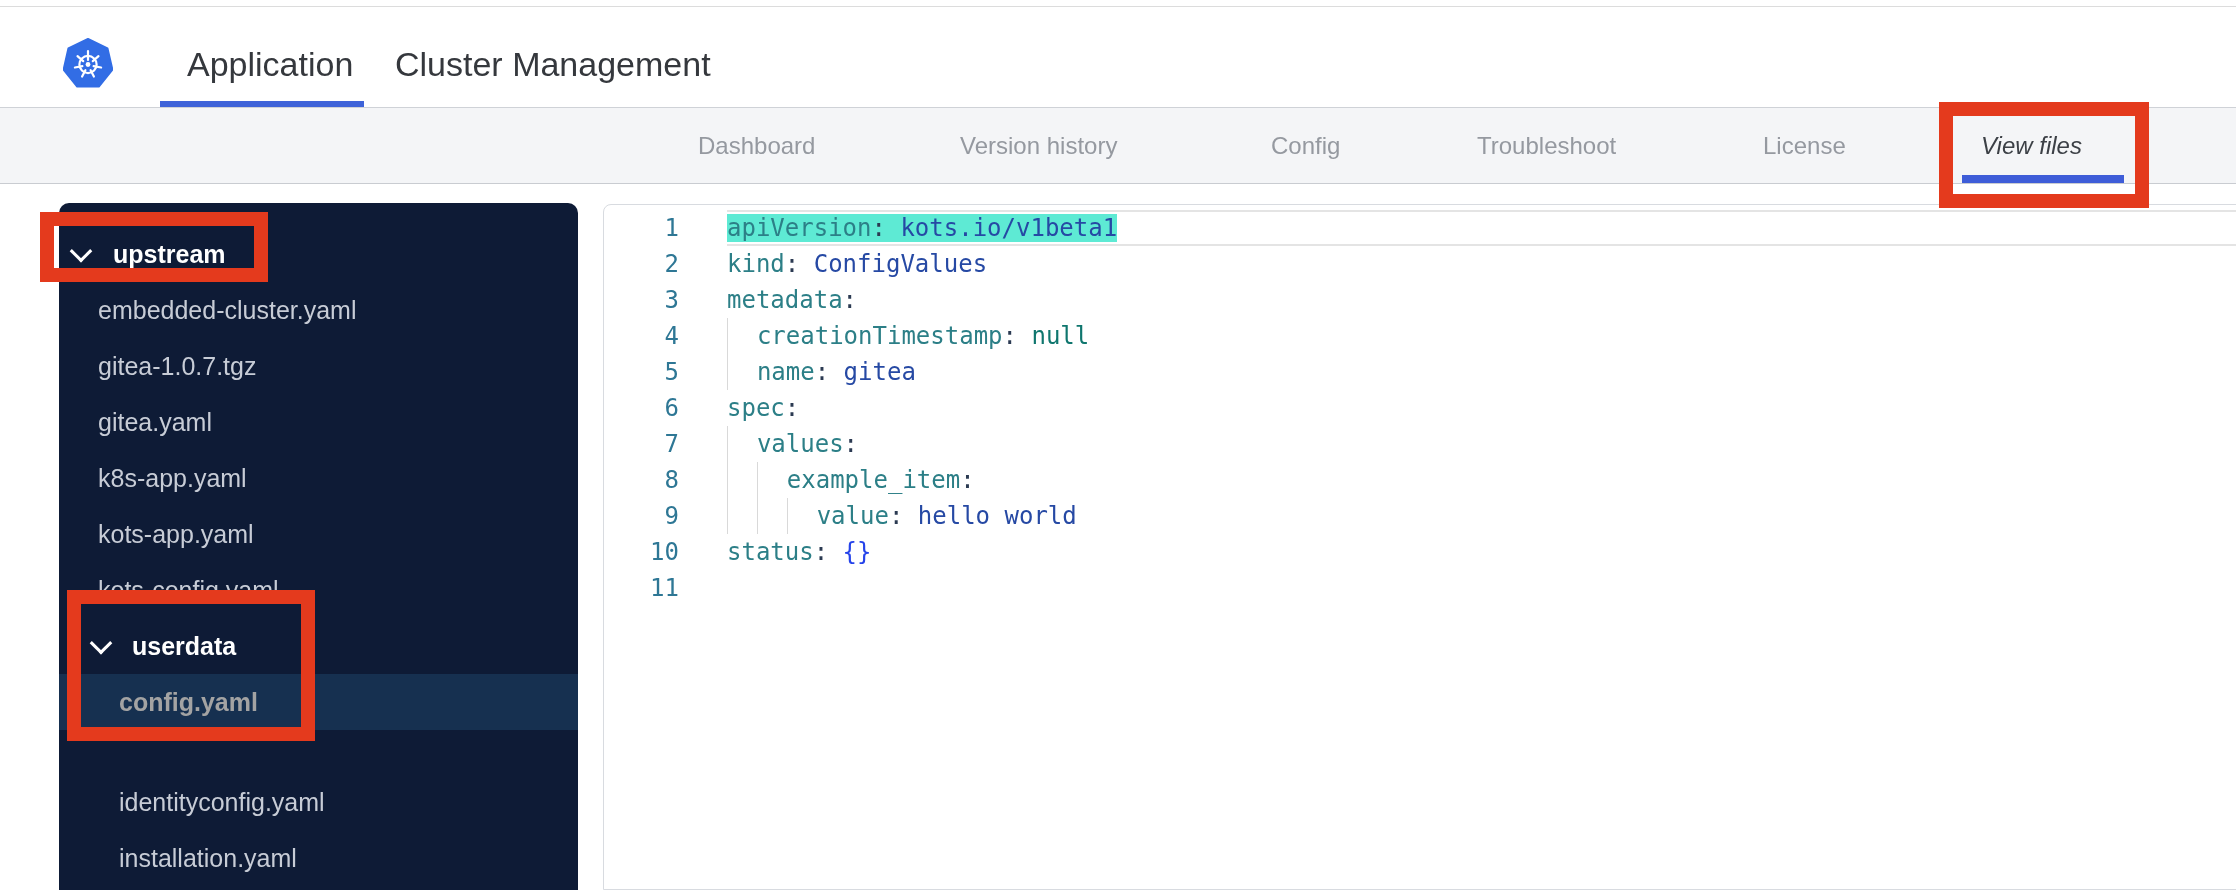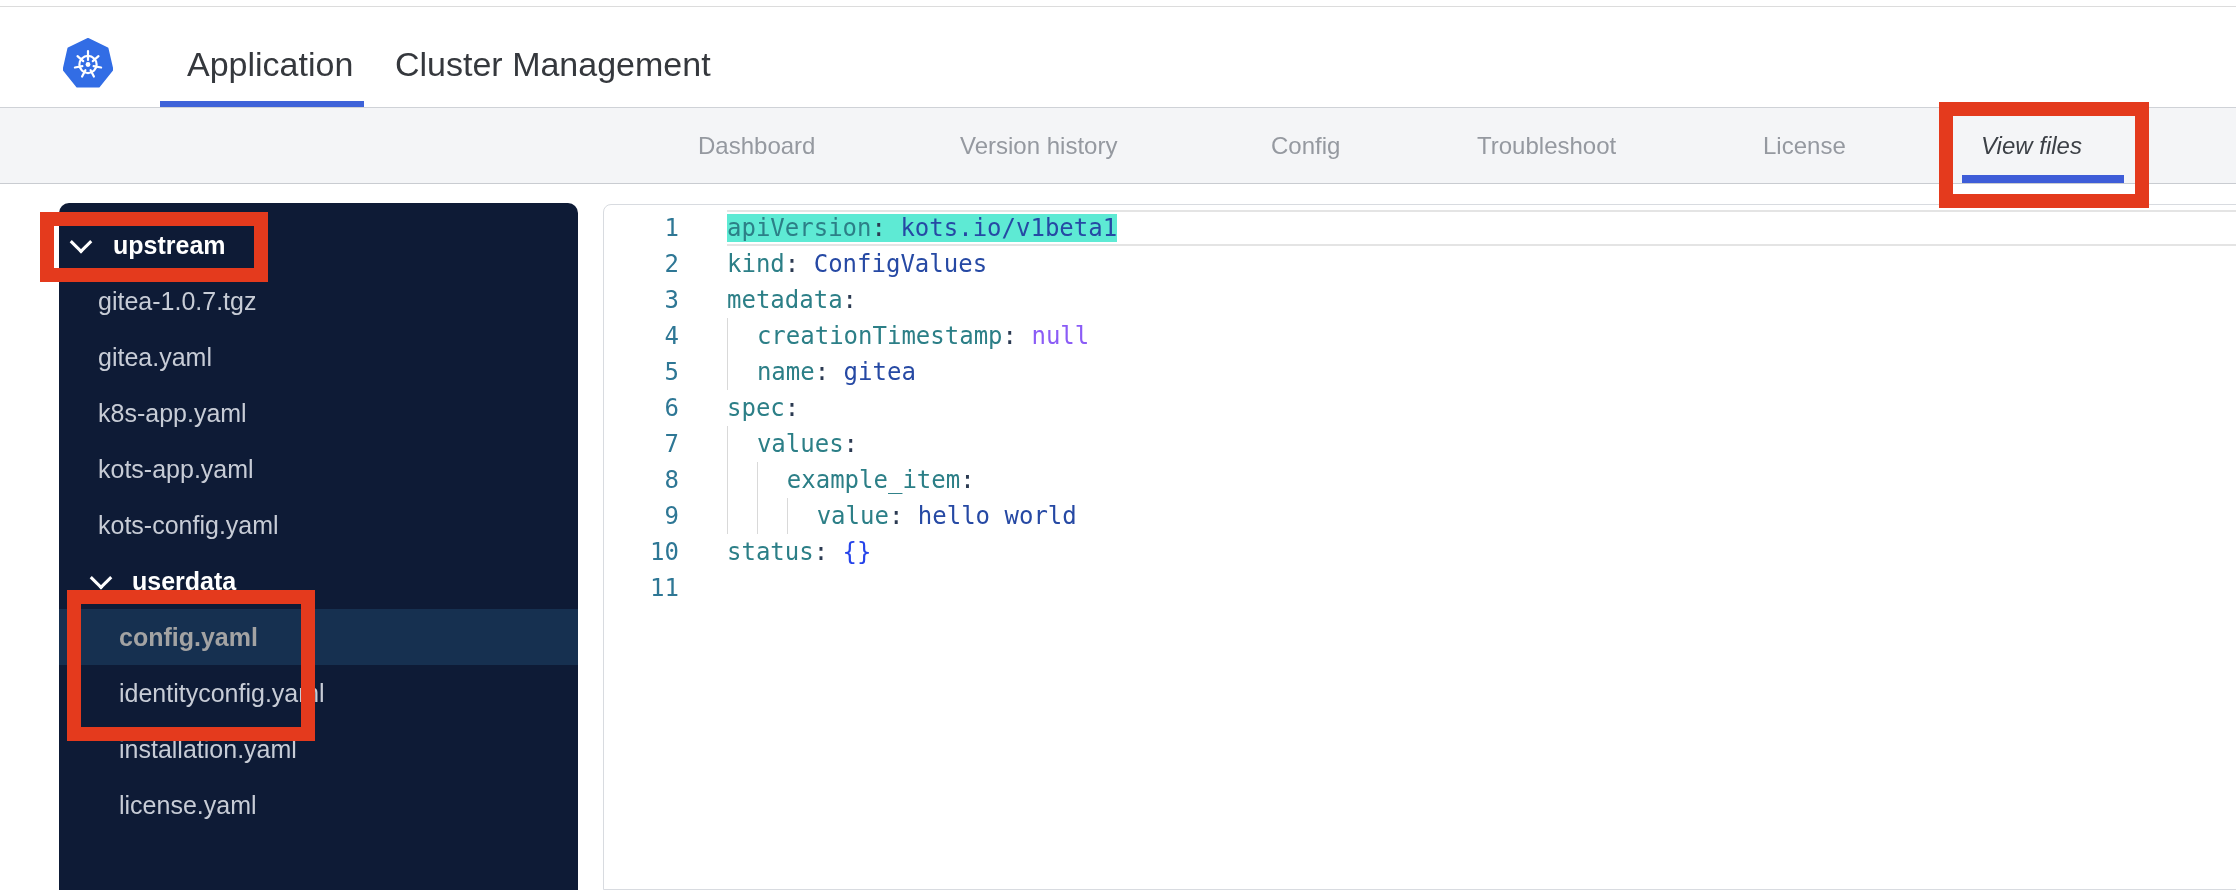--- a/index.html
+++ b/index.html
@@ -16,38 +16,38 @@
   .topbar-border{left:0;top:107px;width:2236px;height:1px;background:#cfd2d7;}
   .logo{left:63px;top:31px;width:50px;height:53px;}
   .top-tab{top:38px;height:34px;font-size:34px;color:#35383d;cursor:pointer;white-space:nowrap;}
   .app-underline{left:160px;top:101px;width:204px;height:6px;background:#3e63d9;}
   
   .subnav{left:0;top:108px;width:2236px;height:75px;background:#f4f5f7;border-bottom:1px solid #c9ccd1;box-sizing:content-box;}
   .navitem{position:absolute;top:0;height:75px;line-height:75px;font-size:24px;color:#9599a0;cursor:pointer;white-space:nowrap;}
   .navitem.active{color:#3c4046;font-style:italic;}
   .vf-underline{left:1962px;top:175px;width:162px;height:8px;background:#3e5dd8;}
   
-  .sidebar{left:59px;top:203px;width:519px;height:687px;background:#0e1b36;border-radius:10px 10px 0 0;padding-top:14px;box-sizing:border-box;}
+  .sidebar{left:59px;top:203px;width:519px;height:687px;background:#0e1b36;border-radius:10px 10px 0 0;padding-top:23px;box-sizing:border-box;}
   .srow{position:relative;height:56px;display:flex;align-items:center;cursor:pointer;}
   .srow.selected{background:#163050;}
   .srow .lbl{font-size:25px;color:#c7ccd6;white-space:nowrap;}
   .srow.folder .lbl{color:#ffffff;font-weight:bold;}
   .srow.selected .lbl{color:#a3a3a3;font-weight:bold;}
   .chev{display:inline-block;width:13px;height:13px;border-left:3px solid #ffffff;border-bottom:3px solid #ffffff;transform:rotate(-45deg) translate(2px,-2px);margin-right:0;}
   
   .editor{left:603px;top:204px;width:1650px;height:686px;background:#ffffff;border:1px solid #d8dbe0;border-radius:8px 0 0 0;box-sizing:border-box;padding-top:5px;}
   .crow{display:flex;height:36px;line-height:36px;font-family:"DejaVu Sans Mono", monospace;font-size:24px;white-space:pre;}
   .ln{width:75px;text-align:right;color:#2e7795;flex:0 0 auto;cursor:default;}
   .code{margin-left:48px;flex:1 1 auto;color:#2b3a52;}
   .code.cur{border-top:2px solid #e4e4e4;border-bottom:2px solid #e4e4e4;line-height:32px;box-sizing:border-box;}
   .code.cur .sel{background:#5eead4;}
   .tok-key{color:#2c7f87;}
   .tok-colon{color:#2b3a52;}
   .tok-scalar{color:#2649a4;}
-  .tok-keyword{color:#8b5cf6;}
+  .tok-keyword{color:#0f766e;}
   .tok-bracket{color:#2543ea;}
   .ig{display:inline-block;width:2ch;border-left:1px solid #d9d9d9;height:36px;vertical-align:top;}
   
   .anno{position:absolute;border:14px solid #e43a1d;box-sizing:border-box;pointer-events:none;z-index:50;}
 </style>
 </head>
 <body>
 
 <div class="abs top-hairline"></div>
 
@@ -81,20 +81,23 @@
     <div class="navitem active" style="left: 1981px;">View files</div>
   </div>
 <div class="abs vf-underline"></div>
 
 <div class="abs sidebar">
     <div class="srow folder" style="padding-left: 14px;">
       <span class="chev" style="margin-right: 24px;"></span>
       <span class="lbl">upstream</span>
     </div>
     <div class="srow file" style="padding-left: 39px;">
+      <span class="lbl">embedded-cluster.yaml</span>
+    </div>
+    <div class="srow file" style="padding-left: 39px;">
       <span class="lbl">gitea-1.0.7.tgz</span>
     </div>
     <div class="srow file" style="padding-left: 39px;">
       <span class="lbl">gitea.yaml</span>
     </div>
     <div class="srow file" style="padding-left: 39px;">
       <span class="lbl">k8s-app.yaml</span>
     </div>
     <div class="srow file" style="padding-left: 39px;">
       <span class="lbl">kots-app.yaml</span>
@@ -102,21 +105,21 @@
     <div class="srow file" style="padding-left: 39px;">
       <span class="lbl">kots-config.yaml</span>
     </div>
     <div class="srow folder" style="padding-left: 34px;">
       <span class="chev" style="margin-right: 23px;"></span>
       <span class="lbl">userdata</span>
     </div>
     <div class="srow file selected" style="padding-left: 60px;">
       <span class="lbl">config.yaml</span>
     </div>
-    <div class="srow file" style="padding-left: 60px;">
+    <div class="srow file" style="padding-left: 60px; margin-top: 44px;">
       <span class="lbl">identityconfig.yaml</span>
     </div>
     <div class="srow file" style="padding-left: 60px;">
       <span class="lbl">installation.yaml</span>
     </div>
     <div class="srow file" style="padding-left: 60px;">
       <span class="lbl">license.yaml</span>
     </div>
   </div>
 

